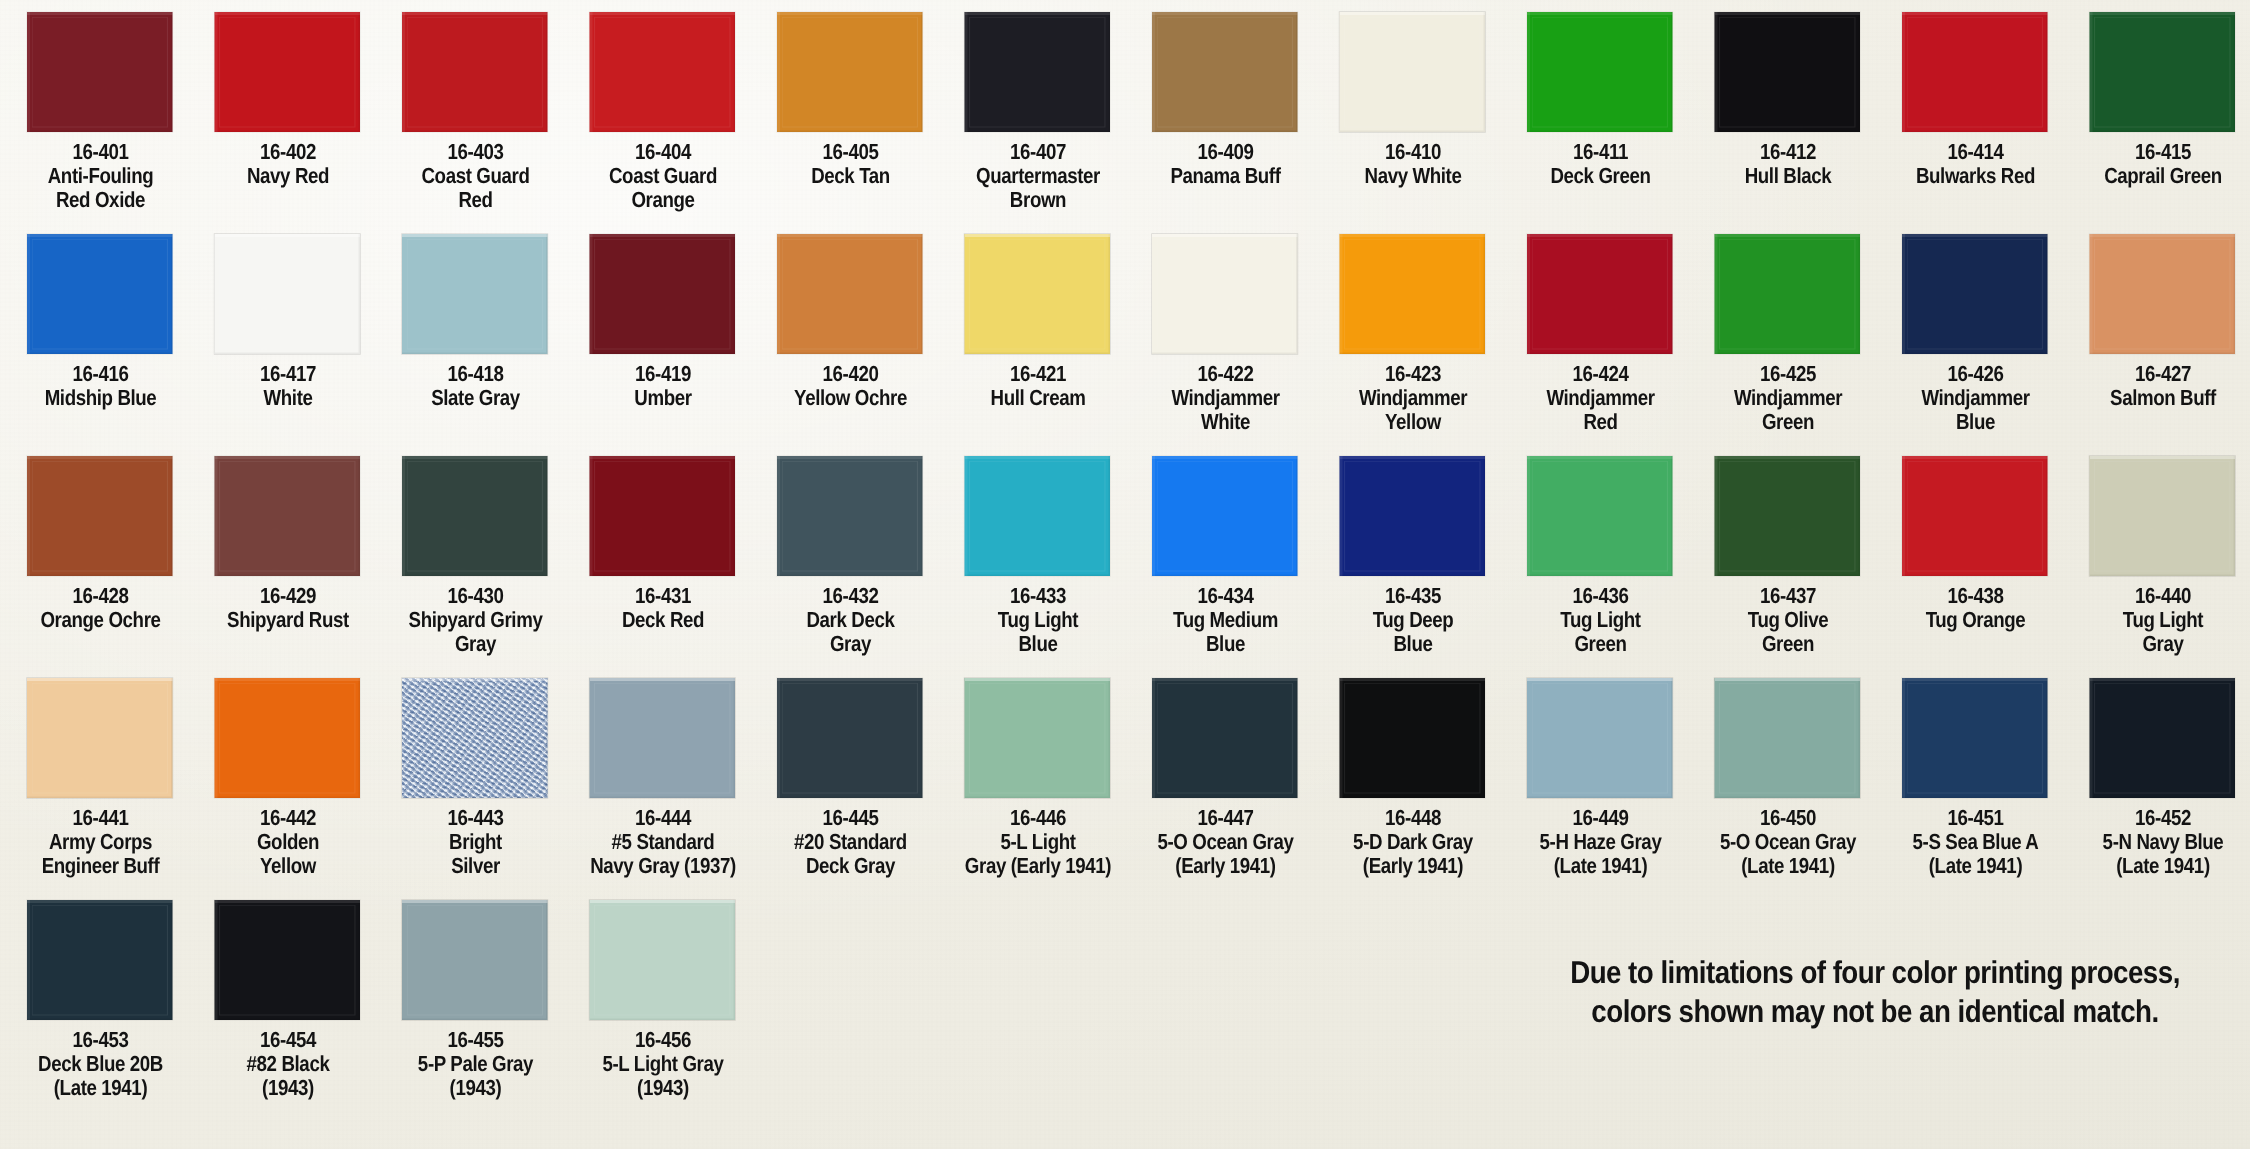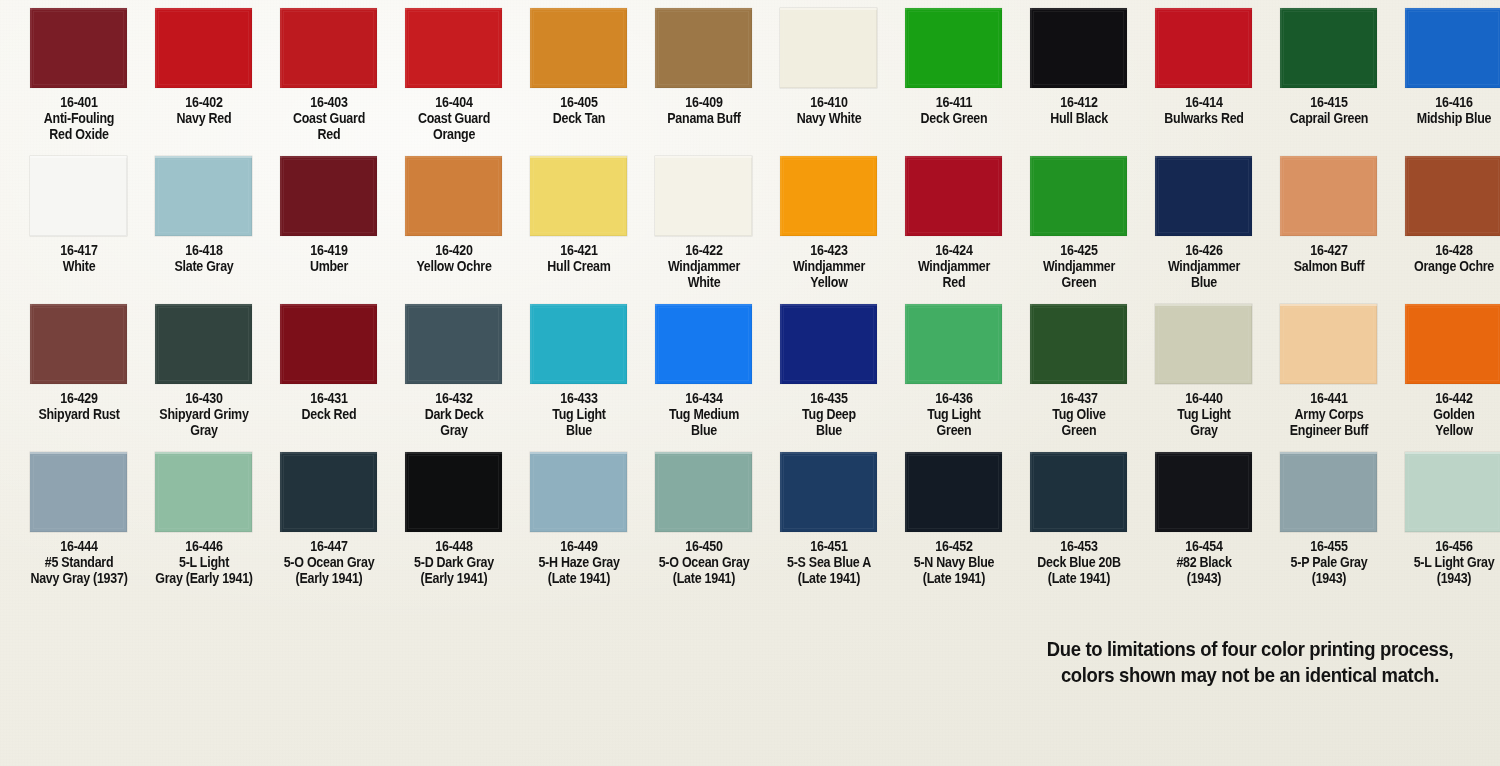--- a/index.html
+++ b/index.html
@@ -29,21 +29,21 @@
     opacity: 0.35;
     background-image:
       repeating-linear-gradient(0deg, rgba(0,0,0,0.012) 0px, rgba(0,0,0,0.012) 1px, rgba(255,255,255,0) 1px, rgba(255,255,255,0) 3px),
       repeating-linear-gradient(90deg, rgba(0,0,0,0.010) 0px, rgba(0,0,0,0.010) 1px, rgba(255,255,255,0) 1px, rgba(255,255,255,0) 3px);
   }
   #grid {
     position: relative;
     display: grid;
     grid-template-columns: repeat(12, 125px);
     grid-auto-rows: 148px;
-    padding: 8px 0 0 16px;
+    padding: 8px 0 0 4px;
   }
   .cell {
     position: relative;
     width: 125px;
     box-sizing: border-box;
     display: flex;
     flex-direction: column;
     align-items: center;
   }
   .cell.empty { visibility: hidden; }
@@ -133,20 +133,25 @@
       <div class="cell">
         <div class="swatch" style="background-color: rgb(199, 28, 32);"></div>
         <div class="caption"><span class="code">16-404</span><span class="name">Coast Guard
 Orange</span></div>
       </div>
       <div class="cell">
         <div class="swatch" style="background-color: rgb(210, 134, 38);"></div>
         <div class="caption"><span class="code">16-405</span><span class="name">Deck Tan</span></div>
       </div>
       <div class="cell">
+        <div class="swatch" style="background-color: rgb(29, 29, 36);"></div>
+        <div class="caption"><span class="code">16-407</span><span class="name">Quartermaster
+Brown</span></div>
+      </div>
+      <div class="cell">
         <div class="swatch" style="background-color: rgb(156, 119, 71);"></div>
         <div class="caption"><span class="code">16-409</span><span class="name">Panama Buff</span></div>
       </div>
       <div class="cell">
         <div class="swatch light" style="background-color: rgb(241, 238, 224);"></div>
         <div class="caption"><span class="code">16-410</span><span class="name">Navy White</span></div>
       </div>
       <div class="cell">
         <div class="swatch" style="background-color: rgb(24, 160, 20);"></div>
         <div class="caption"><span class="code">16-411</span><span class="name">Deck Green</span></div>
@@ -257,38 +262,52 @@
         <div class="swatch" style="background-color: rgb(66, 173, 99);"></div>
         <div class="caption"><span class="code">16-436</span><span class="name">Tug Light
 Green</span></div>
       </div>
       <div class="cell">
         <div class="swatch" style="background-color: rgb(42, 83, 41);"></div>
         <div class="caption"><span class="code">16-437</span><span class="name">Tug Olive
 Green</span></div>
       </div>
       <div class="cell">
+        <div class="swatch" style="background-color: rgb(197, 26, 34);"></div>
+        <div class="caption"><span class="code">16-438</span><span class="name">Tug Orange</span></div>
+      </div>
+      <div class="cell">
         <div class="swatch light" style="background-color: rgb(205, 205, 182);"></div>
         <div class="caption"><span class="code">16-440</span><span class="name">Tug Light
 Gray</span></div>
       </div>
       <div class="cell">
         <div class="swatch light" style="background-color: rgb(240, 203, 156);"></div>
         <div class="caption"><span class="code">16-441</span><span class="name">Army Corps
 Engineer Buff</span></div>
       </div>
       <div class="cell">
         <div class="swatch" style="background-color: rgb(232, 103, 14);"></div>
         <div class="caption"><span class="code">16-442</span><span class="name">Golden
 Yellow</span></div>
       </div>
       <div class="cell">
+        <div class="swatch light metallic" style="background-color: rgb(185, 203, 224);"></div>
+        <div class="caption"><span class="code">16-443</span><span class="name">Bright
+Silver</span></div>
+      </div>
+      <div class="cell">
         <div class="swatch light" style="background-color: rgb(143, 163, 176);"></div>
         <div class="caption"><span class="code">16-444</span><span class="name">#5 Standard
 Navy Gray (1937)</span></div>
+      </div>
+      <div class="cell">
+        <div class="swatch" style="background-color: rgb(45, 60, 69);"></div>
+        <div class="caption"><span class="code">16-445</span><span class="name">#20 Standard
+Deck Gray</span></div>
       </div>
       <div class="cell">
         <div class="swatch light" style="background-color: rgb(143, 189, 162);"></div>
         <div class="caption"><span class="code">16-446</span><span class="name">5-L Light
 Gray (Early 1941)</span></div>
       </div>
       <div class="cell">
         <div class="swatch" style="background-color: rgb(34, 51, 60);"></div>
         <div class="caption"><span class="code">16-447</span><span class="name">5-O Ocean Gray
 (Early 1941)</span></div>

